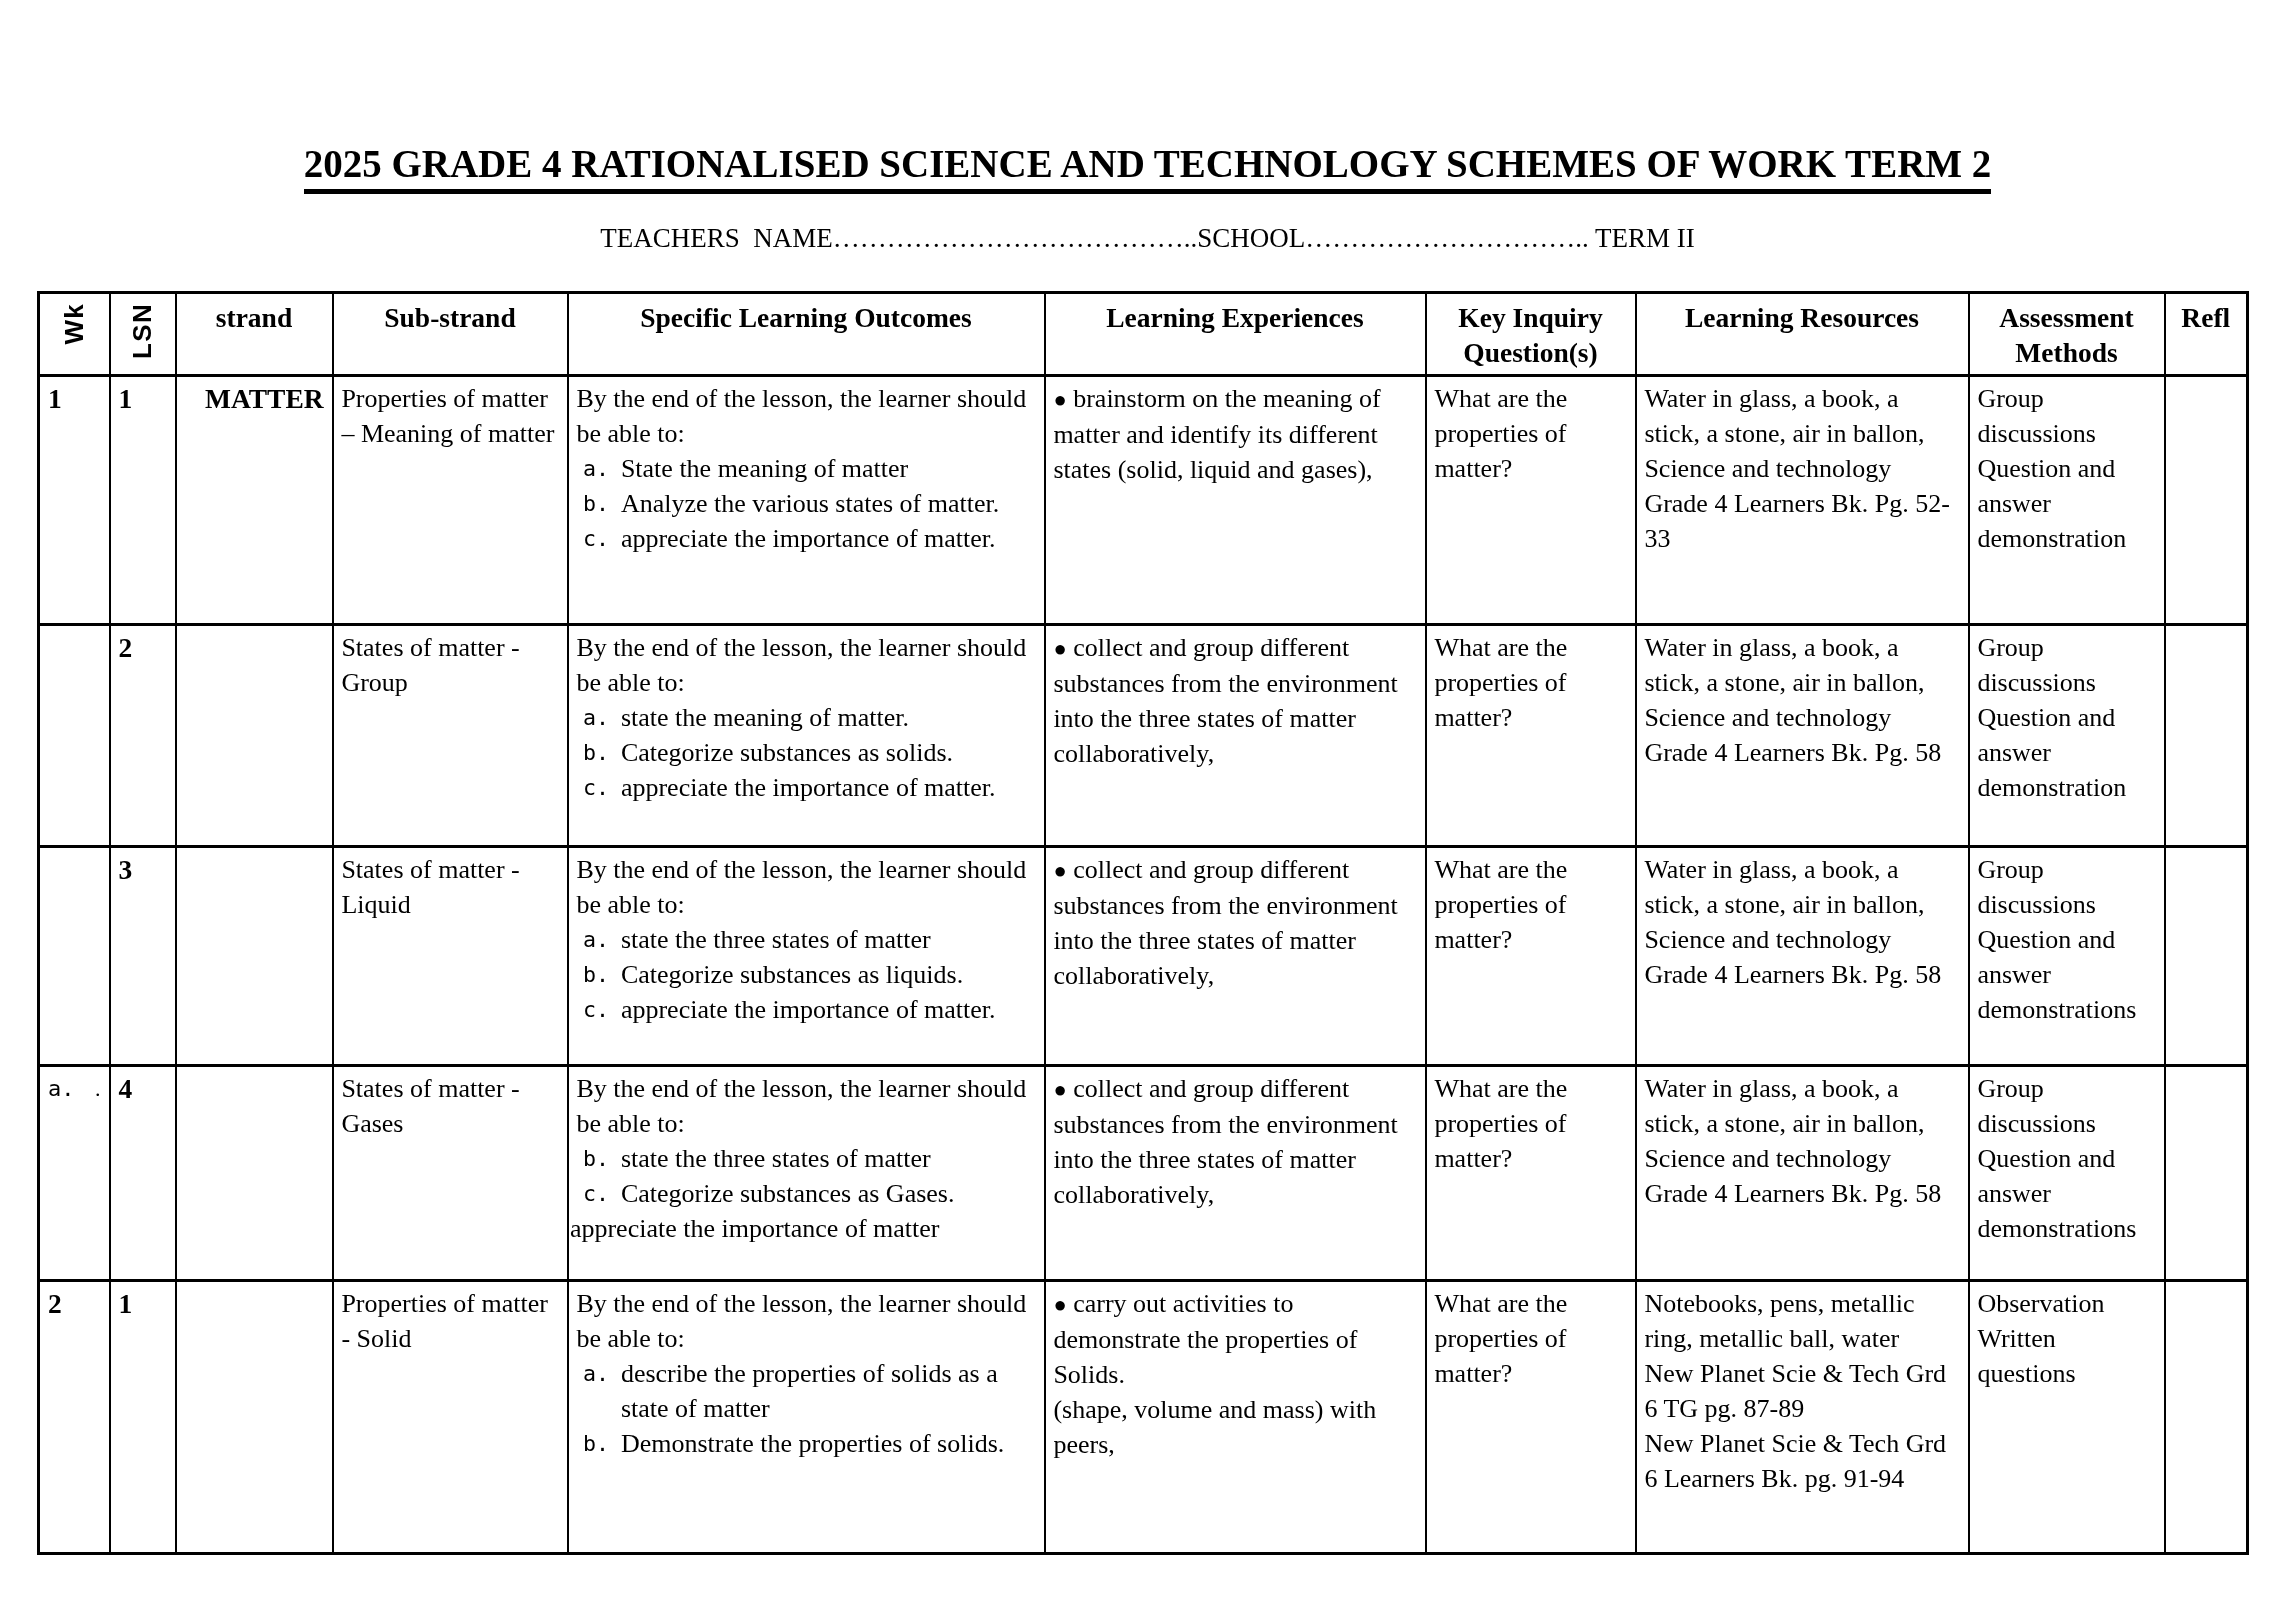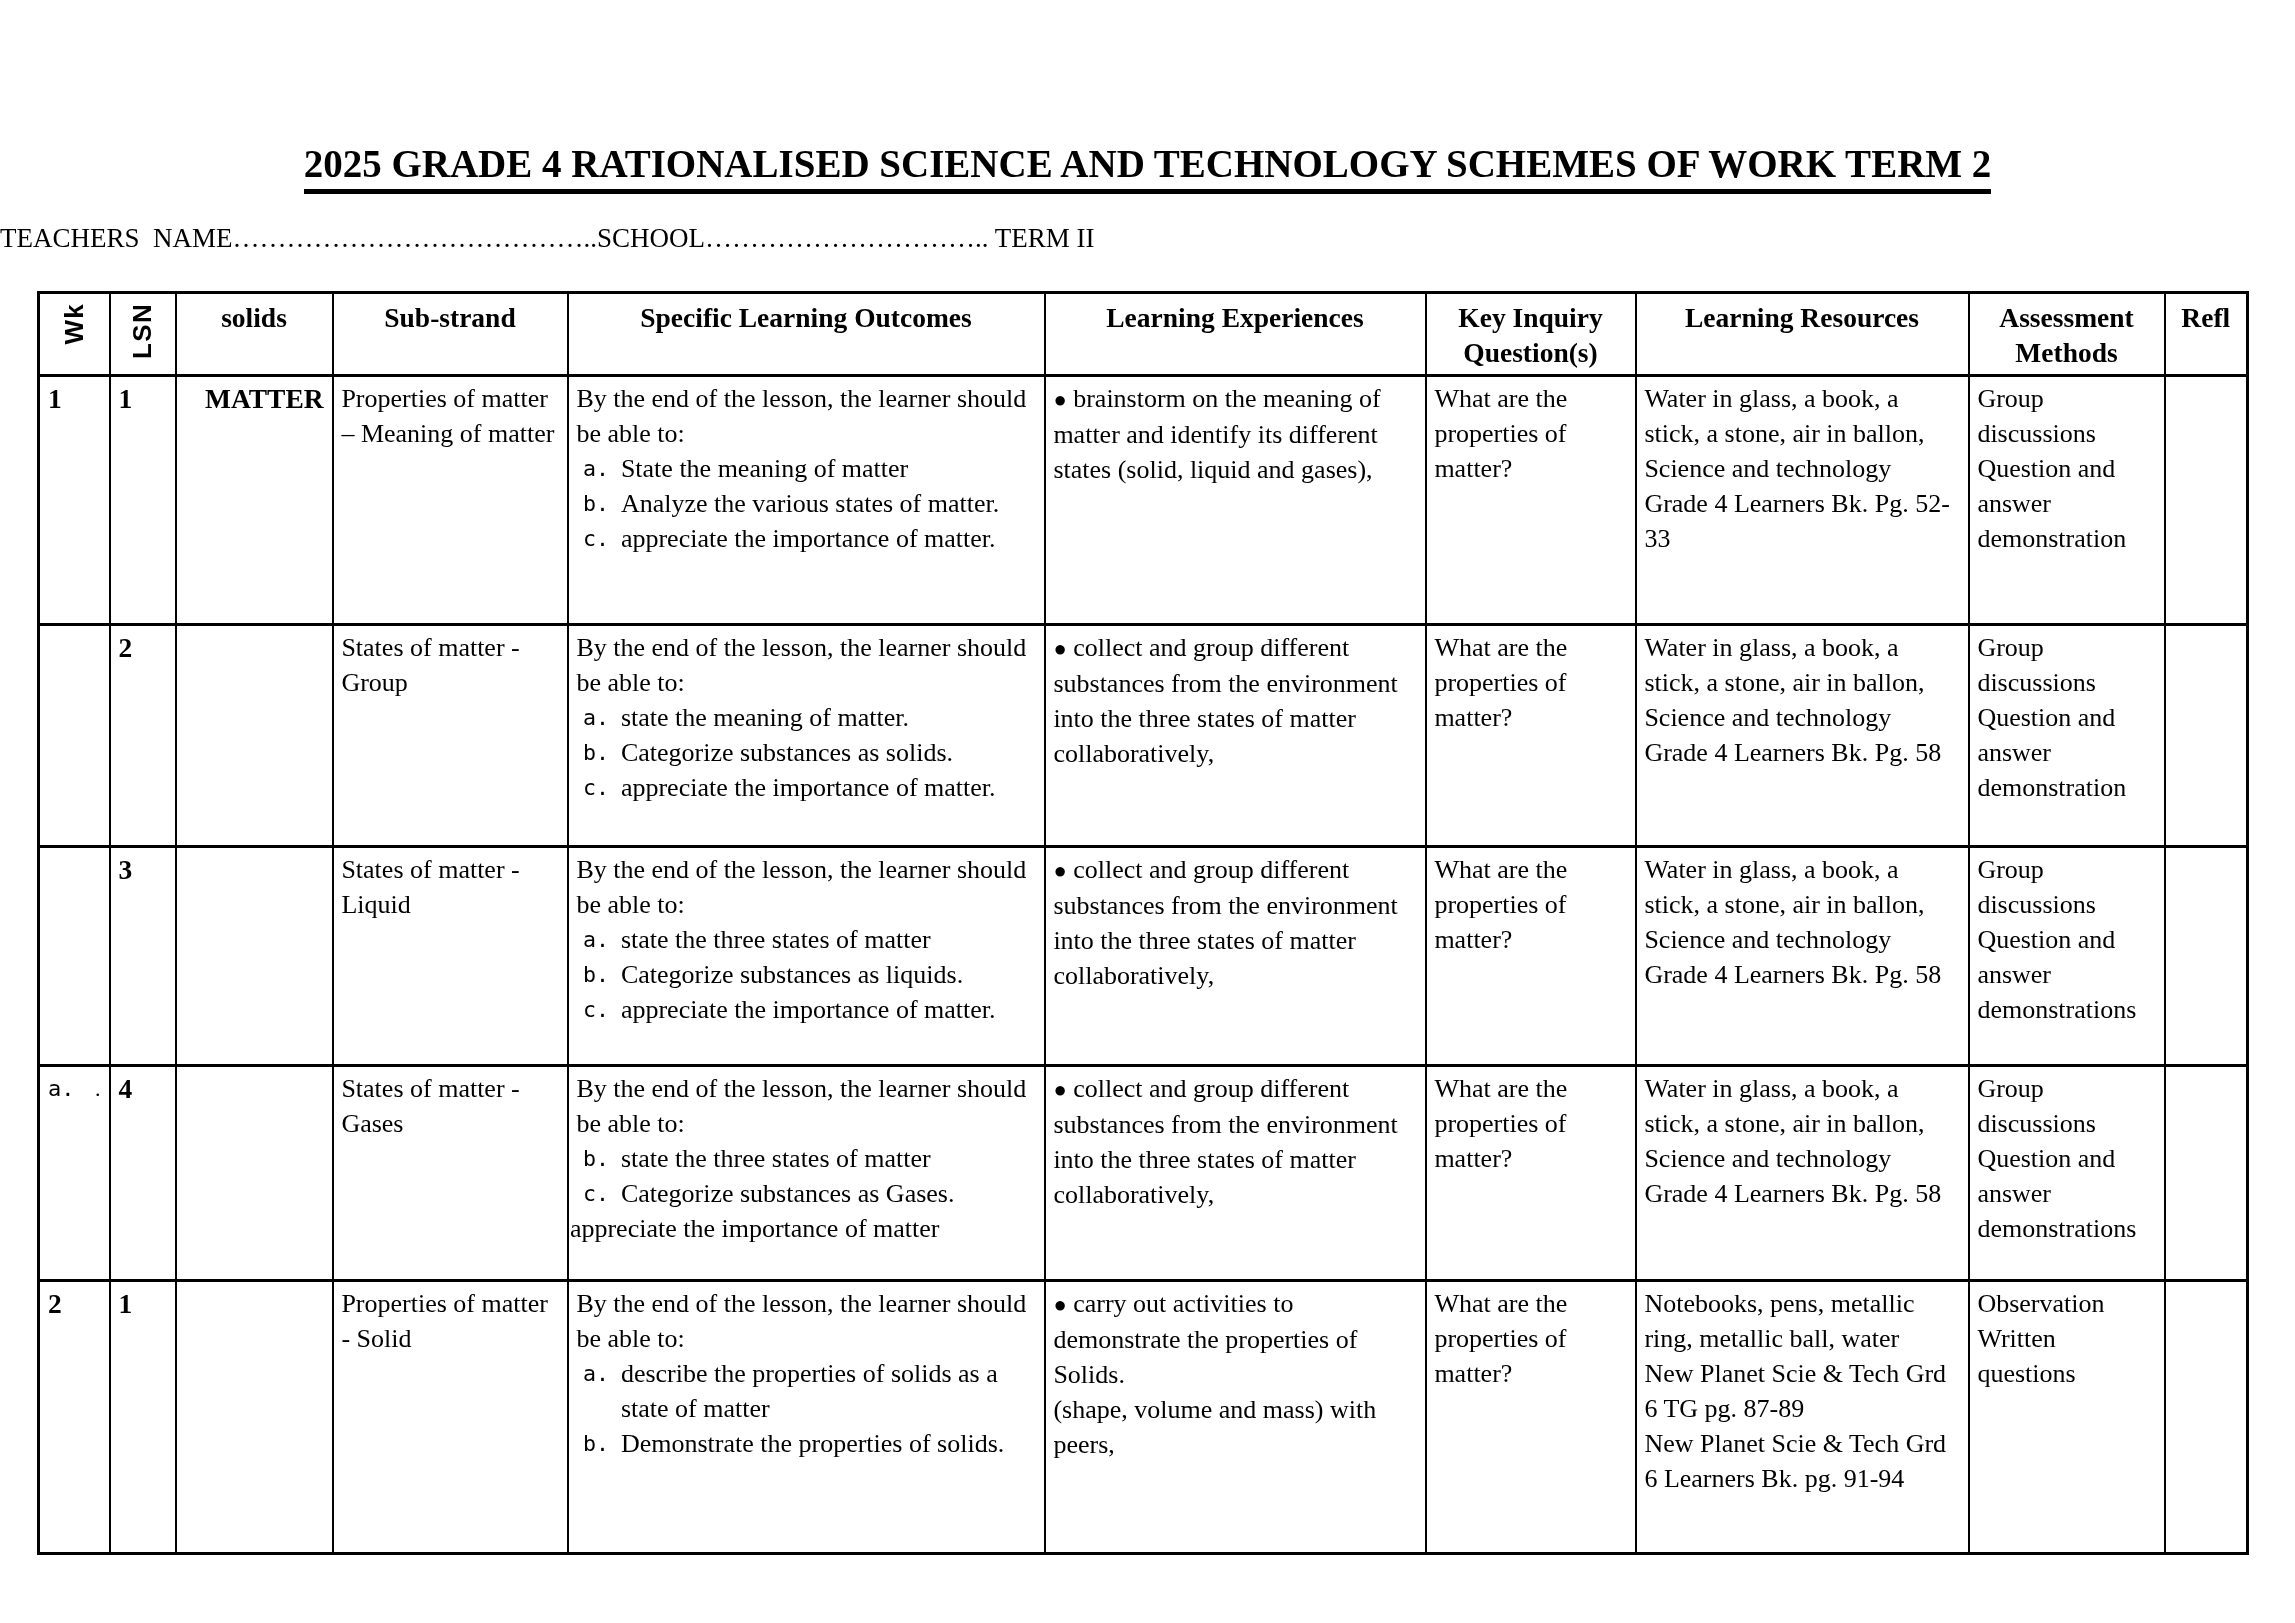--- a/index.html
+++ b/index.html
@@ -18,20 +18,21 @@
     white-space: pre-wrap;
   }
   .title .u {
     display: inline-block;
     border-bottom: 5.2px solid #000;
     padding-bottom: 3.9px;
     margin-top: 20px;
   }
   .subtitle {
     margin-top: 29px;
+    text-align: center;
     font-size: 27px;
     line-height: 31px;
     white-space: pre-wrap;
   }
   table.sow {
     margin: 37px 0 0 37px;
     border-collapse: collapse;
     table-layout: fixed;
     width: 2209px;
     border: 3.9px solid #000;
@@ -107,21 +108,21 @@
       <col style="width:83px">
   </colgroup>
   <thead>
     <tr style="height:82px">
       <th>
           <div class="vert">Wk</div>
         </th>
       <th>
           <div class="vert">LSN</div>
         </th>
-      <th>solids</th>
+      <th>strand</th>
       <th>Sub-strand</th>
       <th>Specific Learning Outcomes</th>
       <th>Learning Experiences</th>
       <th>Key Inquiry Question(s)</th>
       <th>Learning Resources</th>
       <th>Assessment Methods</th>
       <th>Refl</th>
     </tr>
   </thead>
   <tbody>

